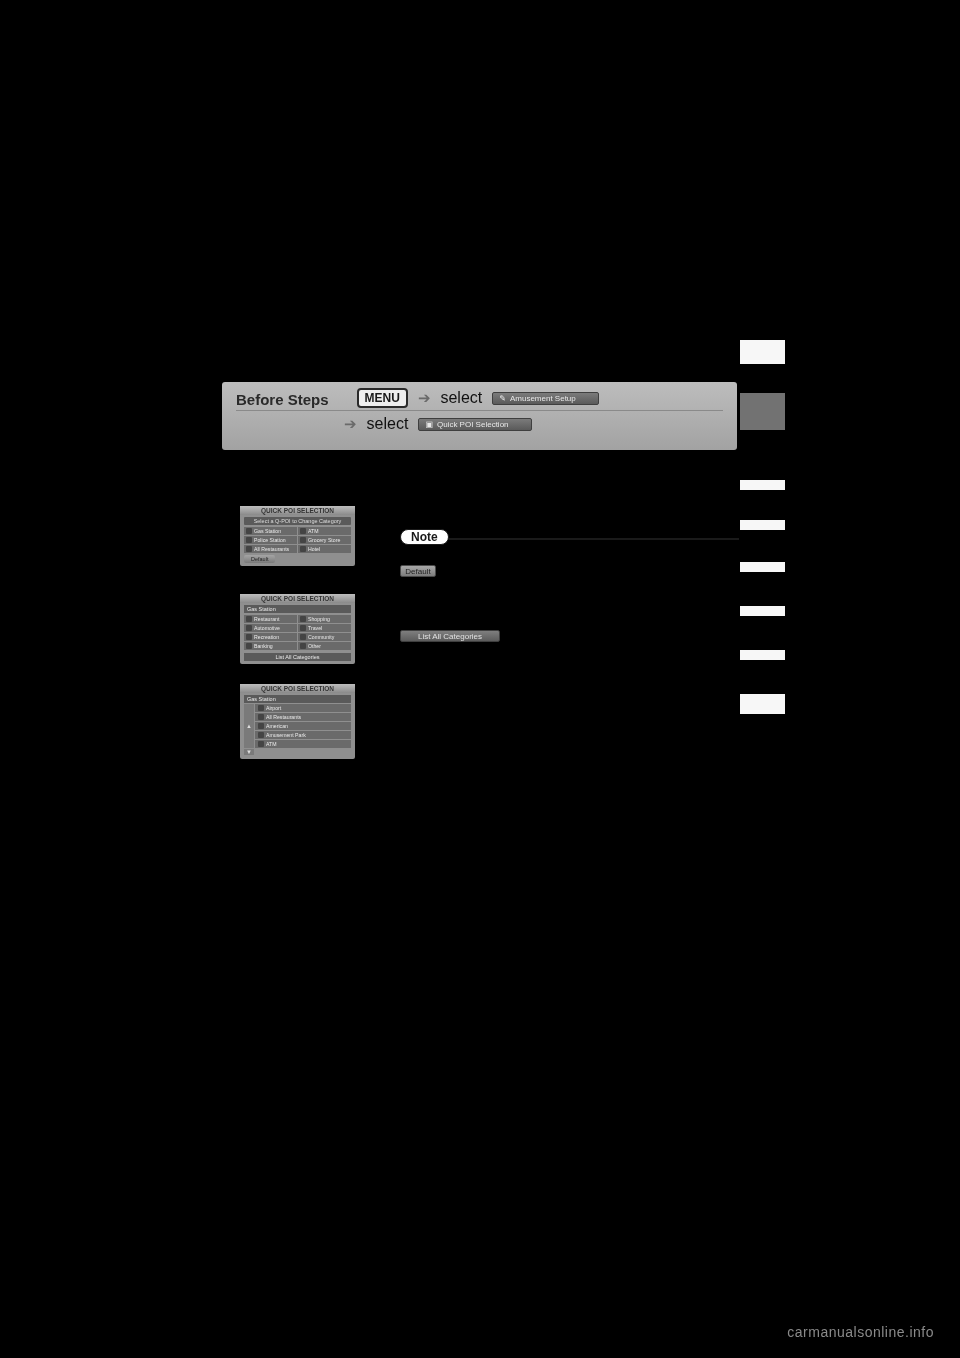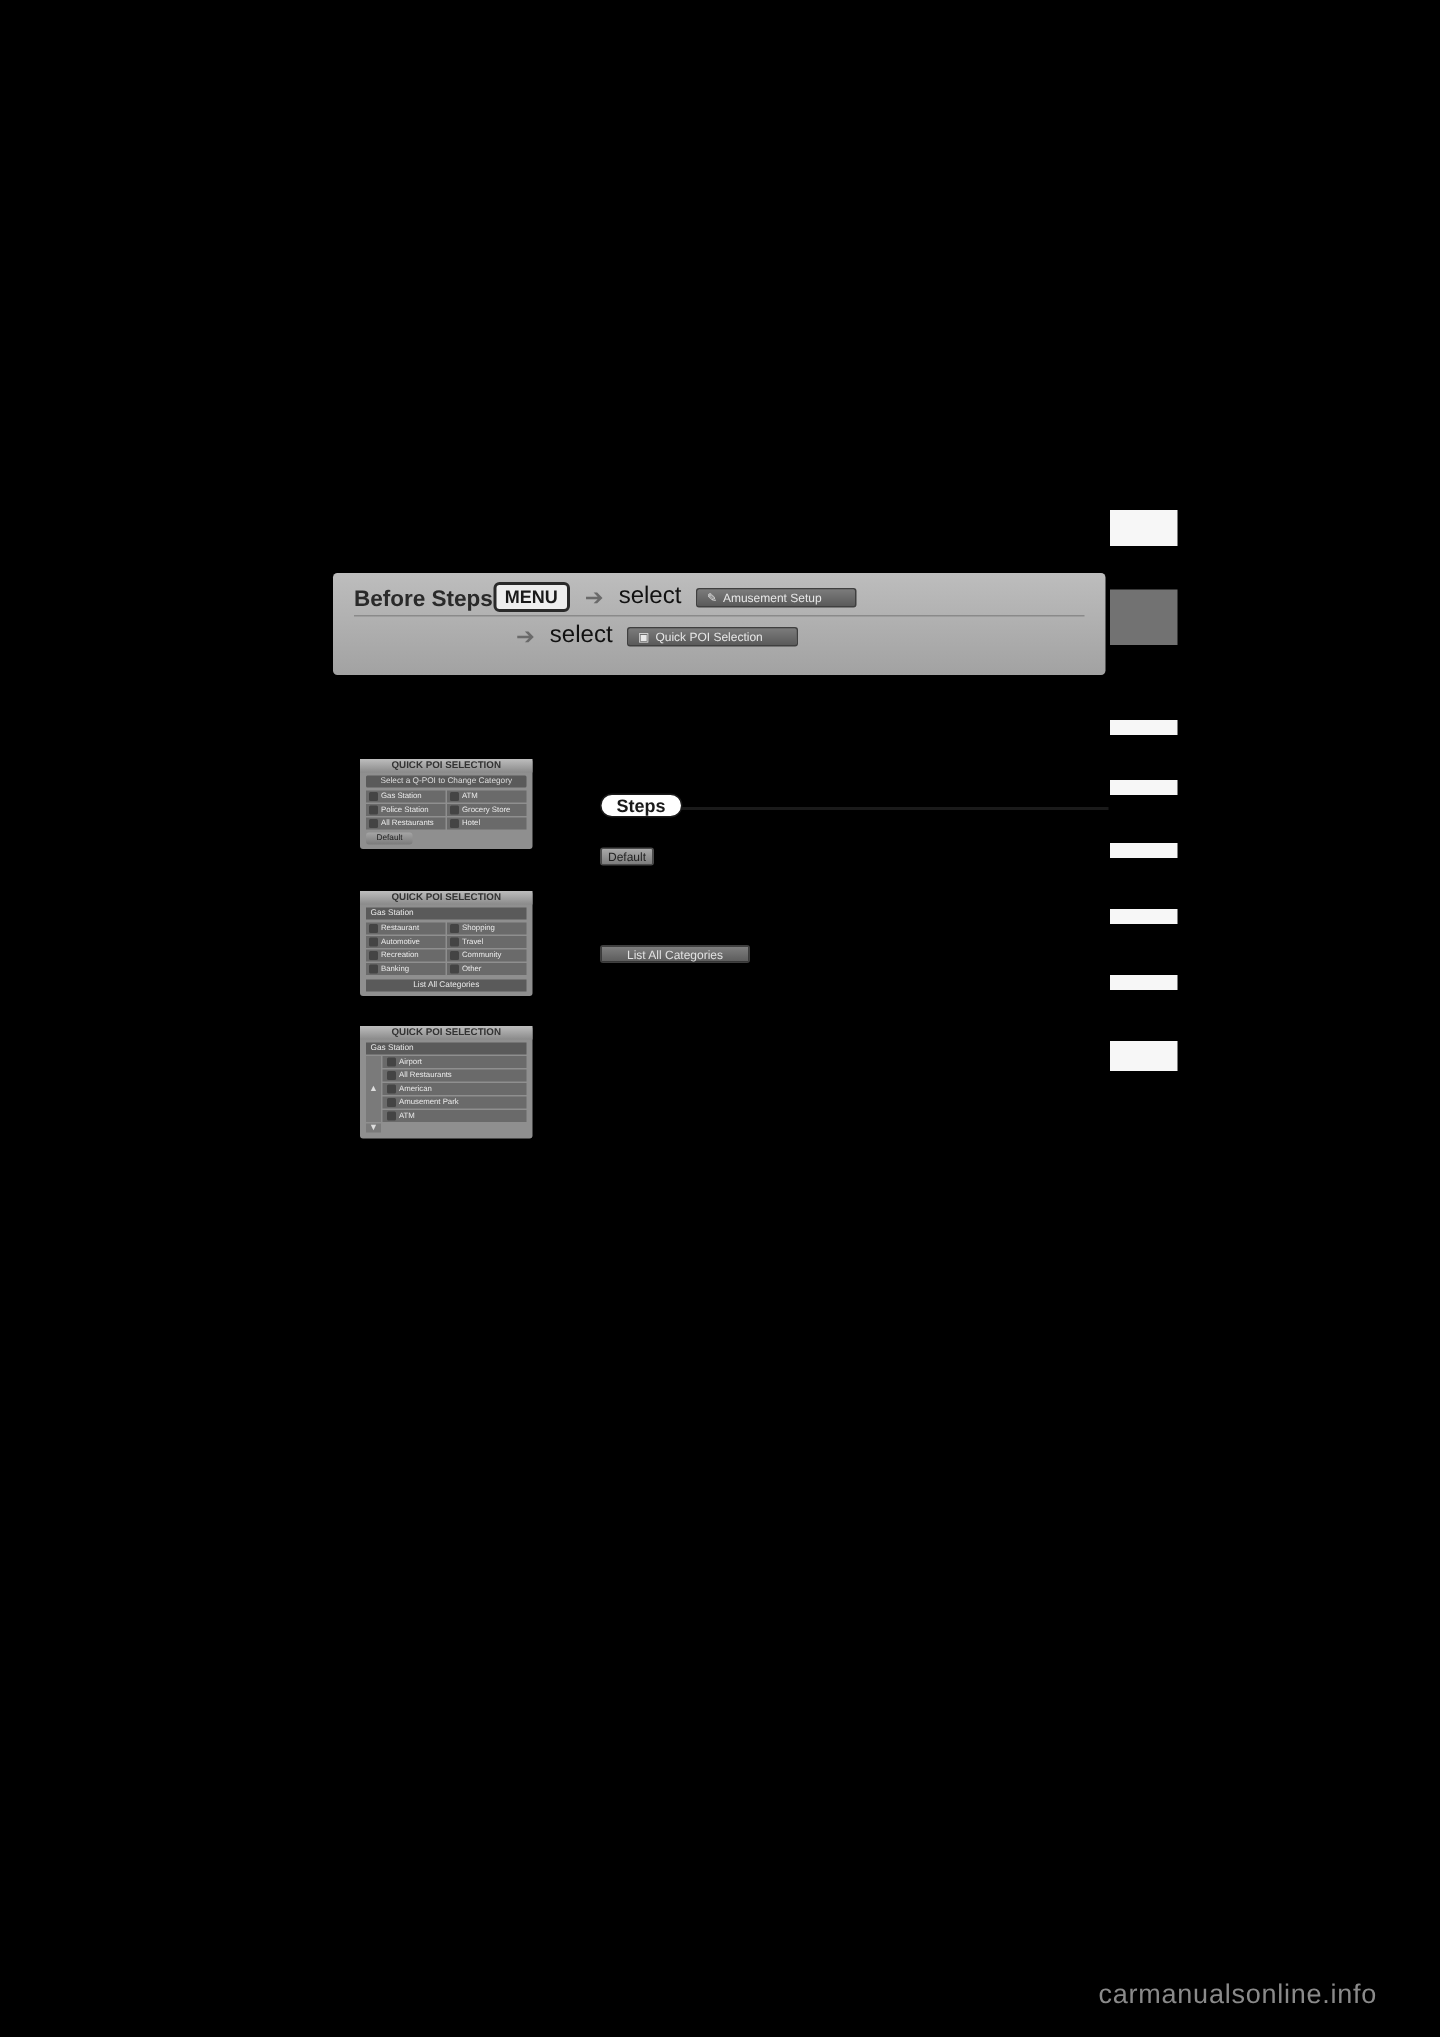--- a/index.html
+++ b/index.html
@@ -79,39 +79,39 @@
     background:linear-gradient(#a8a8a8,#7d7d7d);color:#222;font-size:8px;
     border-radius:2px;border:1px solid #4a4a4a;
   }
   .btn-wide{
     position:absolute;display:inline-flex;align-items:center;justify-content:center;
     background:linear-gradient(#7f7f7f,#5c5c5c);color:#e2e2e2;font-size:8px;
     border-radius:2px;border:1px solid #3f3f3f;
   }
   
   .footer{
-    position:absolute;bottom:18px;right:42px;color:#8a8a8a;font-size:18px;letter-spacing:.5px;
+    position:absolute;bottom:18px;right:26px;color:#8a8a8a;font-size:14px;letter-spacing:.5px;
   }
 </style>
 </head>
 <body>
 
 <div class="page">
 
   <div class="side-tab" style="top:340px;height:24px;"></div>
   <div class="side-tab dark" style="top:393px;height:37px;"></div>
   <div class="side-tab" style="top:480px;height:10px;"></div>
   <div class="side-tab" style="top:520px;height:10px;"></div>
   <div class="side-tab" style="top:562px;height:10px;"></div>
   <div class="side-tab" style="top:606px;height:10px;"></div>
   <div class="side-tab" style="top:650px;height:10px;"></div>
   <div class="side-tab" style="top:694px;height:20px;"></div>
 
   <div class="panel">
-    <div style="display:flex;align-items:center;gap:0;">
+    <div style="display:flex;align-items:center;gap:28px;">
       <div style="flex-shrink:0;">
         <div class="before-steps">Before Steps</div>
       </div>
       <div style="flex:1;">
         <div class="steps-row">
           <span class="menu-btn">MENU</span>
           <span class="arrow">➔</span>
           <span class="select-word">select</span>
           <span class="chip">
             <span class="glyph">✎</span>
@@ -125,21 +125,21 @@
       <span class="arrow">➔</span>
       <span class="select-word">select</span>
       <span class="chip">
         <span class="glyph">▣</span>
         <span>Quick POI Selection</span>
       </span>
     </div>
   </div>
 
   <div class="note-pill" style="left:400px;top:529px;">
-    <span>Steps</span>
+    <span>Note</span>
   </div>
   <div class="note-line" style="left:449px;top:538px;width:290px;"></div>
 
   <div class="btn-small" style="left:400px;top:565px;width:36px;height:12px;">
     <span>Default</span>
   </div>
 
   <div class="btn-wide" style="left:400px;top:630px;width:100px;height:12px;">
     <span>List All Categories</span>
   </div>

